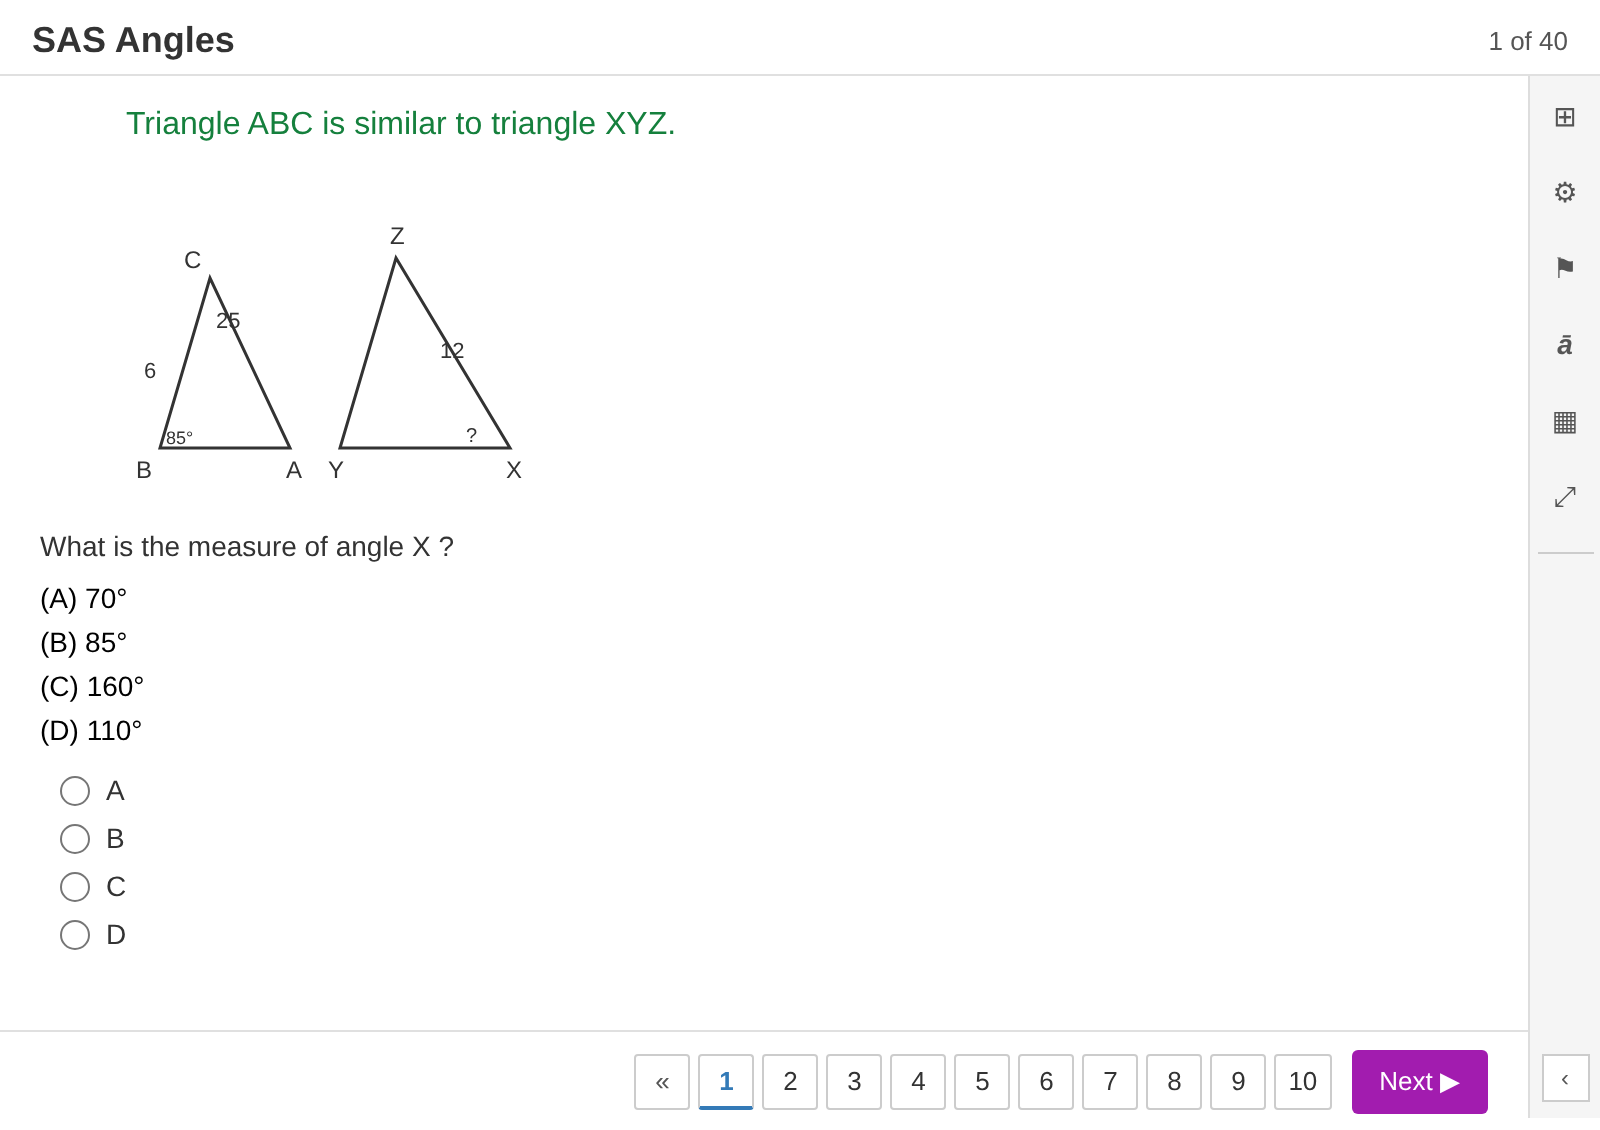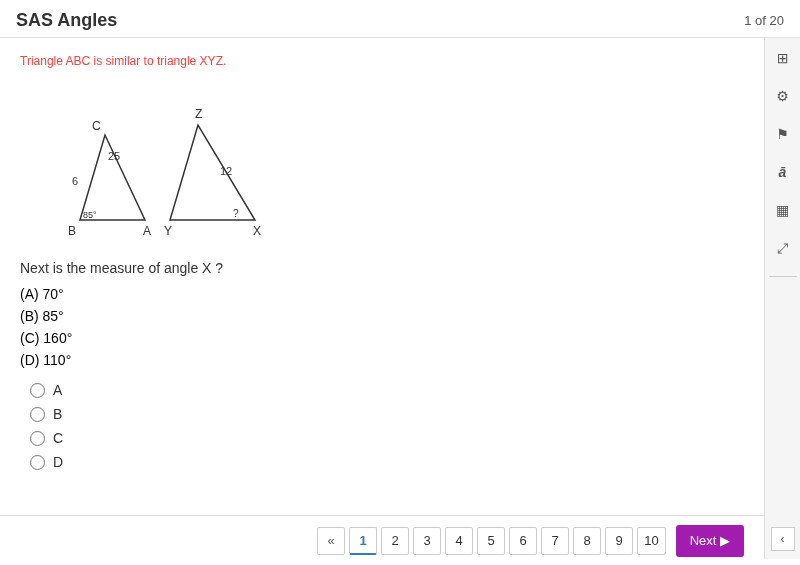--- a/index.html
+++ b/index.html
@@ -38,23 +38,24 @@
     }
 
     
     .content {
       flex: 1;
       padding: 16px 20px;
       overflow-y: auto;
     }
 
     .problem-text {
-      font-size: 12px;
-      color: #ef4444;
+      font-size: 16px;
+      color: #15803d;
       margin-bottom: 12px;
+      margin-left: 43px;
     }
 
     
     .diagram {
       margin: 10px 0 16px 30px;
     }
 
     
     .choices {
       margin-bottom: 14px;
@@ -181,21 +182,21 @@
       align-items: center;
       gap: 4px;
       margin-left: 6px;
     }
   </style>
 </head>
 <body>
 
 <div class="header">
   <span class="header-title">SAS Angles</span>
-  <span class="header-counter">1 of 20</span>
+  <span class="header-counter">1 of 40</span>
 </div>
 
 <div class="main">
 
   <div class="content">
     <p class="problem-text">Triangle ABC is similar to triangle XYZ.</p>
 
     <div class="diagram">
       <svg width="220" height="160">
 
@@ -220,21 +221,21 @@
         <text x="114" y="155" font-size="12" fill="#333">Y</text>
 
         <text x="203" y="155" font-size="12" fill="#333">X</text>
 
         <text x="183" y="137" font-size="10" fill="#333">?</text>
 
         <text x="170" y="95" font-size="11" fill="#333">12</text>
       </svg>
     </div>
 
-    <p class="question-label">Next is the measure of angle X ?</p>
+    <p class="question-label">What is the measure of angle X ?</p>
 
     <div class="choices">
       <div class="choice-item">(A)  70°</div>
       <div class="choice-item">(B)  85°</div>
       <div class="choice-item">(C)  160°</div>
       <div class="choice-item">(D)  110°</div>
     </div>
 
     <div class="radio-options">
       <div class="radio-option">

